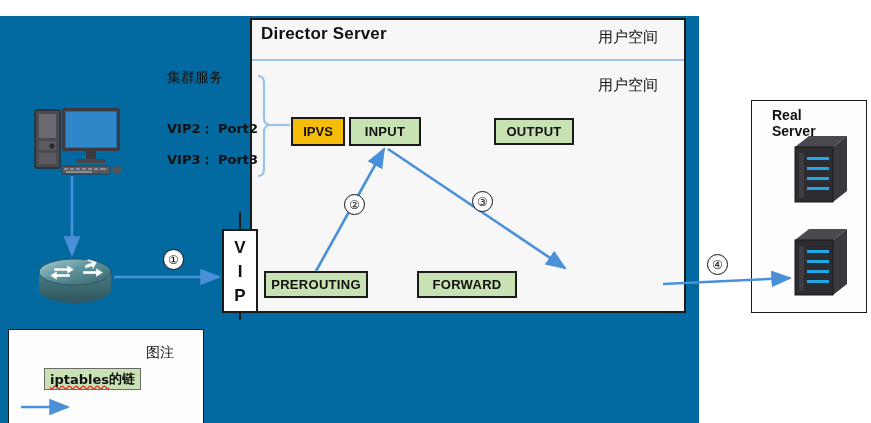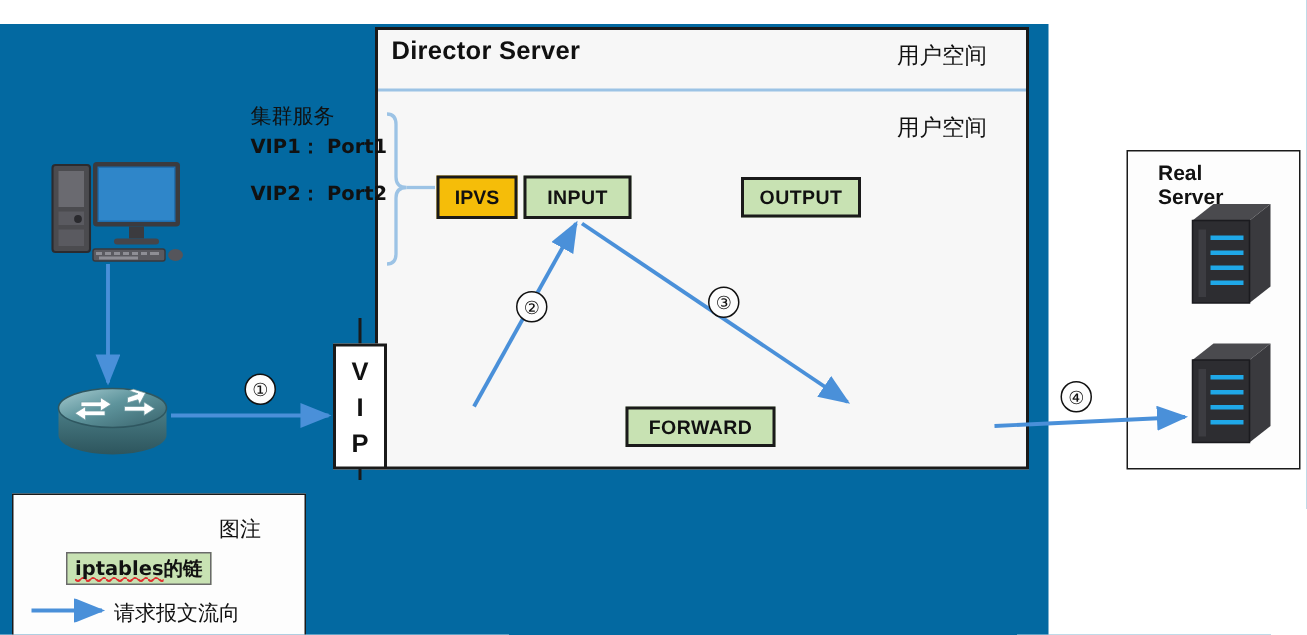--- a/index.html
+++ b/index.html
@@ -86,39 +86,40 @@
 
 <div id="stage">
 
   <div class="abs" id="director-frame"></div>
   <div class="abs" id="space-divider"></div>
   <div class="abs" id="director-title">Director Server</div>
   <div class="abs" id="user-space-label">用户空间</div>
   <div class="abs" id="kernel-space-label">用户空间</div>
 
   <div class="abs" id="cluster-title">集群服务</div>
-  <div class="abs vip-line" id="vip-l1">VIP1： Port1</div>
   <div class="abs vip-line" id="vip-l2">VIP2： Port2</div>
+  <div class="abs vip-line" id="vip-l3">VIP3： Port3</div>
 
   <svg class="abs" id="brace" width="40" height="104" viewBox="0 0 40 104">
     <path d="M4,2 q6,0 6,7 L10,44 q0,7 7,7 q-7,0 -7,7 L10,95 q0,7 -6,7" fill="none" stroke="#9cc3e5" stroke-width="2.2"></path>
     <path d="M17,51 L36,51" fill="none" stroke="#9cc3e5" stroke-width="2.2"></path>
   </svg>
 
   <div class="abs" id="vip-stem-top"></div>
   <div class="abs" id="vip-box">
     <span>V</span>
     <span>I</span>
     <span>P</span>
   </div>
   <div class="abs" id="vip-stem-bot"></div>
 
   <div class="abs" id="ipvs-box">IPVS</div>
   <div class="abs chain" id="input-box">INPUT</div>
   <div class="abs chain" id="output-box">OUTPUT</div>
+  <div class="abs chain" id="prerouting-box">PREROUTING</div>
   <div class="abs chain" id="forward-box">FORWARD</div>
 
   <svg class="abs" style="left:18px;top:88px;" width="106" height="78" viewBox="0 0 106 78">
 
     <rect x="17" y="6" width="25" height="58" rx="2" fill="#4b4b4f" stroke="#2b2b2f" stroke-width="1.4"></rect>
     <rect x="21" y="10" width="17" height="24" fill="#6a6a70"></rect>
     <rect x="21" y="37" width="17" height="9" fill="#5a5a60"></rect>
     <rect x="21" y="49" width="17" height="11" fill="#5a5a60"></rect>
     <circle cx="34" cy="42" r="2.6" fill="#2a2a2e"></circle>
 
@@ -226,15 +227,14 @@
       <span>的链</span>
   </div>
   <svg class="abs" style="left:20px;top:383px;" width="56" height="16" viewBox="0 0 56 16">
     <defs>
       <marker id="ah2" markerWidth="9" markerHeight="9" refX="7.2" refY="3.2" orient="auto" markerUnits="strokeWidth">
         <path d="M0,0 L8,3.2 L0,6.4 z" fill="#4a90d9"></path>
       </marker>
     </defs>
     <line x1="1" y1="8" x2="48" y2="8" stroke="#4a90d9" stroke-width="2.6" marker-end="url(#ah2)"></line>
   </svg>
-  <div class="abs" id="legend-flow-text">请求报文流向</div>
 
 </div>
 
 </body></html>

